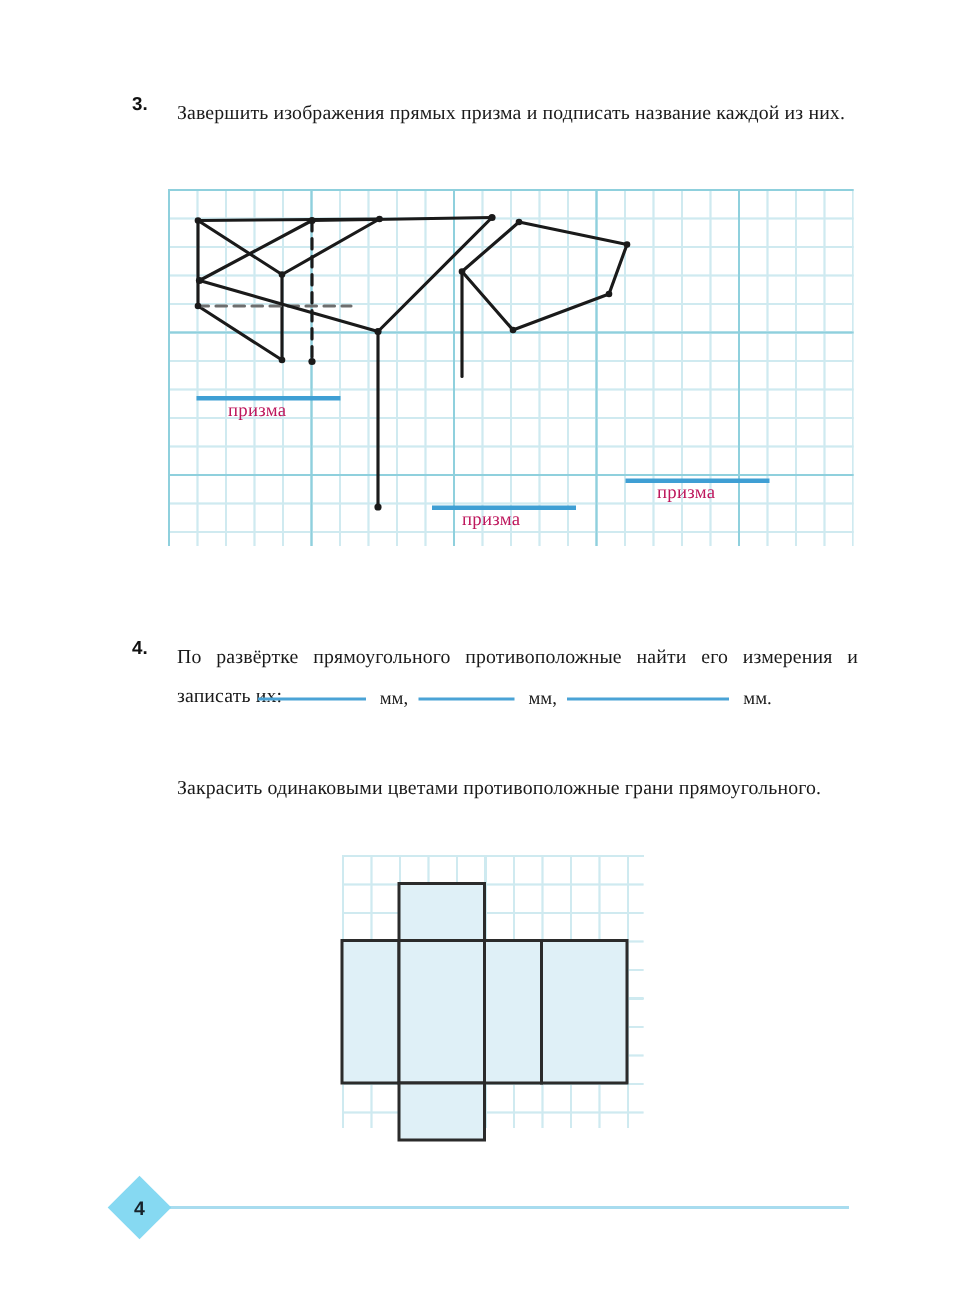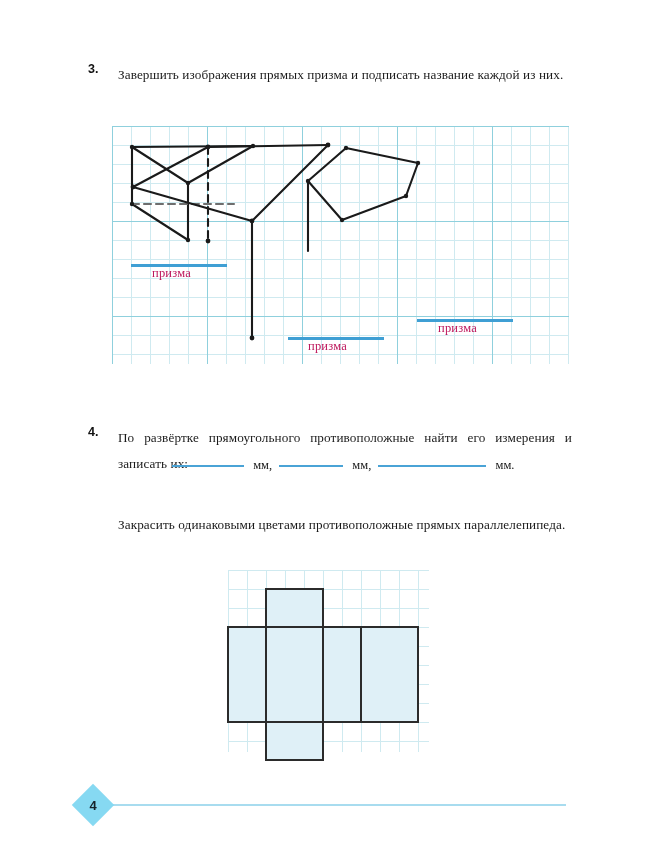--- a/index.html
+++ b/index.html
@@ -164,21 +164,21 @@
   <div class="mm-row" style="left:172px;top:458px;">
     <span class="rule" style="width:72px;"></span>
     <span class="unit">мм,</span>
     <span class="rule" style="width:64px;"></span>
     <span class="unit">мм,</span>
     <span class="rule" style="width:108px;"></span>
     <span class="unit">мм.</span>
   </div>
 
   <div class="task" style="left:88px;top:512px;width:484px;">
-    <div class="task-body" style="margin-left:30px;">Закрасить одинаковыми цветами противоположные прямых параллелепипеда.</div>
+    <div class="task-body" style="margin-left:30px;">Закрасить одинаковыми цветами противоположные грани прямоугольного.</div>
   </div>
 
   <div class="grid" style="left:228px;top:570px;width:201px;height:182px;">
     <div class="grid-fine"></div>
 
     <svg class="draw" width="201" height="182" viewBox="0 0 201 182">
 
       <g>
         <rect x="0" y="57" width="38" height="95" fill="#dff0f7" stroke="#2b2b2b" stroke-width="2"></rect>
         <rect x="38" y="57" width="57" height="95" fill="#dff0f7" stroke="#2b2b2b" stroke-width="2"></rect>

